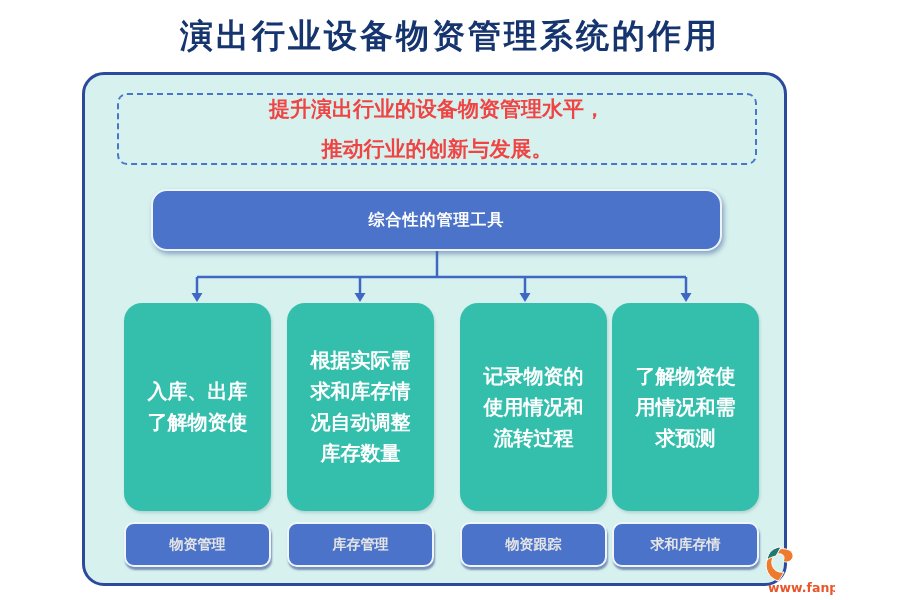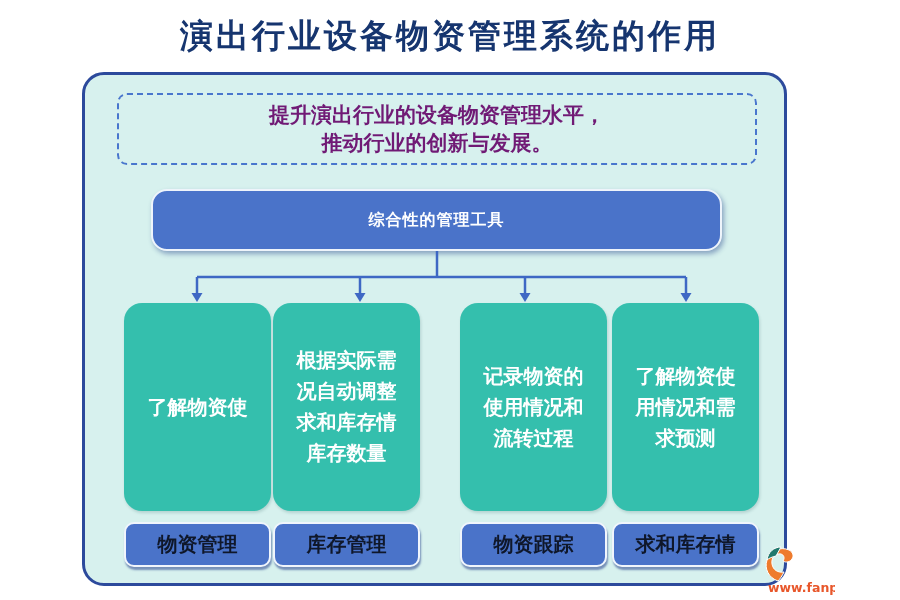--- a/index.html
+++ b/index.html
@@ -13,22 +13,22 @@
     letter-spacing:3px;
   }
   .container{
     position:absolute;left:82px;top:72px;width:705px;height:514px;
     background:#d7f1ee;border:3px solid #2c4a9c;border-radius:22px;
     box-sizing:border-box;
   }
   .banner{
     position:absolute;left:117px;top:93px;width:640px;height:72px;
     border:2px dashed #4976cd;border-radius:10px;box-sizing:border-box;
-    display:flex;flex-direction:column;justify-content:center;align-items:center;
-    color:#701a75;font-size:21px;font-weight:bold;line-height:28px;
+    display:flex;flex-direction:column;justify-content:space-between;align-items:center;
+    color:#ef4444;font-size:21px;font-weight:bold;line-height:28px;
   }
   .root-node{
     position:absolute;left:151px;top:189px;width:571px;height:62px;
     background:#4a73c9;border:2px solid #eef4fb;border-radius:16px;
     box-sizing:border-box;box-shadow:2px 3px 5px rgba(40,70,140,.45);
     display:flex;justify-content:center;align-items:center;
     color:#ffffff;font-size:16px;font-weight:bold;letter-spacing:1px;
   }
   .connectors{position:absolute;left:0;top:0;pointer-events:none;}
   .card{
@@ -37,23 +37,23 @@
     box-shadow:1px 2px 3px rgba(20,80,75,.18);
     display:flex;justify-content:center;align-items:center;text-align:center;
     color:#ffffff;font-size:20px;font-weight:bold;line-height:31px;
   }
   .card span{display:block;}
   .tag{
     position:absolute;top:522px;width:147px;height:45px;
     background:#4a73c9;border:2px solid #f0f5fc;border-radius:10px;
     box-sizing:border-box;box-shadow:1px 3px 2px rgba(39,64,139,.55);
     display:flex;justify-content:center;align-items:center;
-    color:#0f172a;font-size:20px;font-weight:bold;
+    color:#e5e5e5;font-size:14px;font-weight:bold;
   }
-  .c1{left:124px;} .c2{left:273px;} .c3{left:452px;margin-left:8px;} .c4{left:612px;}
+  .c1{left:124px;} .c2{left:287px;} .c3{left:452px;margin-left:8px;} .c4{left:612px;}
   .watermark{position:absolute;left:764px;top:545px;width:134px;}
   .wm-row{display:flex;align-items:center;gap:45px;}
   .wm-brand{
     color:#a0a0a0;font-size:21px;font-weight:bold;letter-spacing:1px;
     text-shadow:1px 1px 0 #ffffff;white-space:nowrap;
   }
   .wm-url{
     margin-top:-3px;margin-left:4px;color:#e8572b;font-size:12.5px;font-weight:bold;
     font-family:"DejaVu Sans","Liberation Sans",sans-serif;white-space:nowrap;
   }
@@ -86,28 +86,29 @@
     <g fill="#3e68c4" stroke="none">
       <polygon points="197,302 191.5,293 202.5,293"></polygon>
       <polygon points="360,302 354.5,293 365.5,293"></polygon>
       <polygon points="525,302 519.5,293 530.5,293"></polygon>
       <polygon points="686,302 680.5,293 691.5,293"></polygon>
     </g>
   </svg>
 
   <div class="card c1">
     <div>
+      <span>入库、出库</span>
       <span>了解物资使</span>
     </div>
   </div>
   <div class="card c2">
     <div>
       <span>根据实际需</span>
+      <span>求和库存情</span>
       <span>况自动调整</span>
-      <span>求和库存情</span>
       <span>库存数量</span>
     </div>
   </div>
   <div class="card c3">
     <div>
       <span>记录物资的</span>
       <span>使用情况和</span>
       <span>流转过程</span>
     </div>
   </div>

